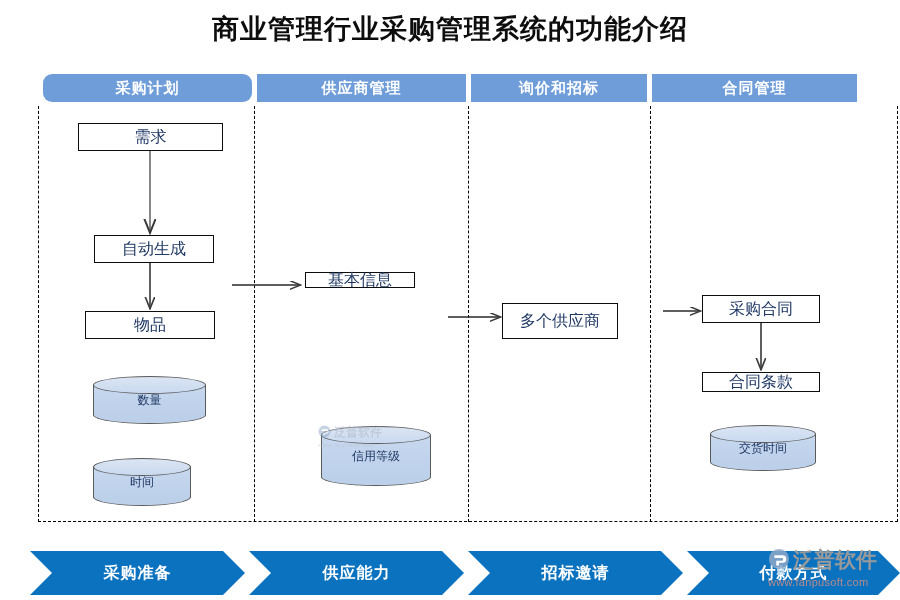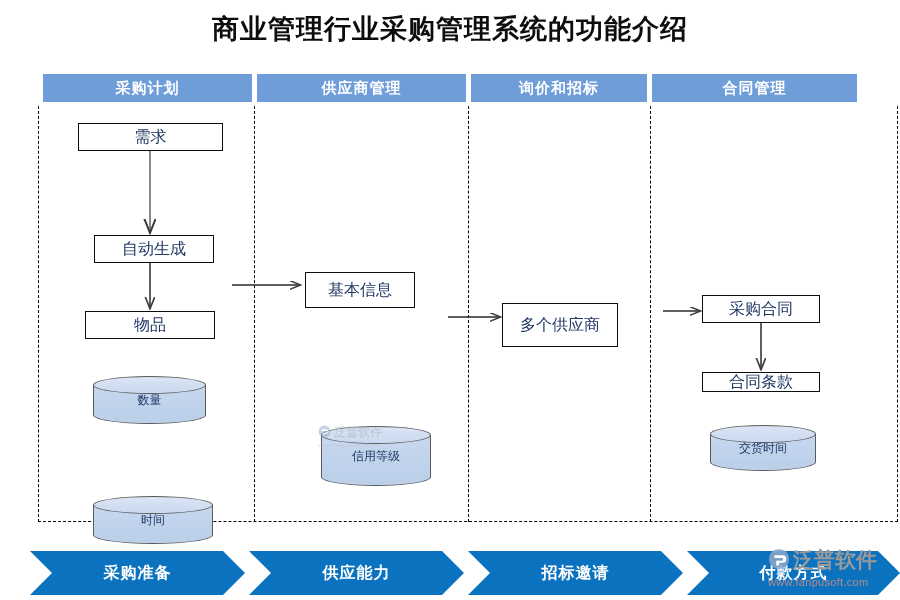--- a/index.html
+++ b/index.html
@@ -42,21 +42,21 @@
     background: #6f9dd9;
     color: #ffffff;
     font-size: 15px;
     font-weight: bold;
     display: flex;
     align-items: center;
     justify-content: center;
     letter-spacing: 1px;
     font-family: "Liberation Serif", "DejaVu Serif", serif;
   }
-  .ch0 { left: 43px;  width: 209px; }
+  .ch0 { left: 43px;  width: 209px; border-radius: 9px; }
   .ch1 { left: 257px; width: 209px; }
   .ch2 { left: 471px; width: 176px; }
   .ch3 { left: 652px; width: 205px; }
 
   
   .dashed-area {
     position: absolute;
     left: 38px;
     top: 106px;
     width: 860px;
@@ -251,49 +251,49 @@
 
   <div class="node" style="left:85px; top:311px; width:130px; height:28px;">物品</div>
 
   <div class="cyl" style="left:93px; top:376px; width:113px; height:48px;">
     <div class="body"></div>
     <div class="bot-ell"></div>
     <div class="top-ell"></div>
     <div class="label">数量</div>
   </div>
 
-  <div class="cyl" style="left:93px; top:458px; width:120px; height:48px;margin-top:38px;">
+  <div class="cyl" style="left:93px; top:458px; width:98px; height:48px;">
     <div class="body"></div>
     <div class="bot-ell"></div>
     <div class="top-ell"></div>
     <div class="label">时间</div>
   </div>
 
-  <div class="node" style="left:305px; top:272px; width:110px; height:36px;">基本信息</div>
+  <div class="node" style="left:305px; top:272px; width:110px; height:16px;">基本信息</div>
 
   <div class="cyl" style="left:305px; top:426px; width:110px; height:60px;margin-left:16px;">
     <div class="body"></div>
     <div class="bot-ell"></div>
     <div class="top-ell"></div>
     <div class="label">信用等级</div>
   </div>
 
   <div class="wm wm-mid">
     <div class="wm-text">
       <span class="wm-logo">
         <svg width="13" height="13" viewBox="0 0 24 24">
           <circle cx="12" cy="12" r="11" fill="#8fa8c8"></circle>
           <path d="M7 8h9a4 4 0 0 1 0 8h-4v3H9v-5h6a1.5 1.5 0 0 0 0-3H7z" fill="#ffffff"></path>
         </svg>
       </span><span>泛普软件</span>
     </div>
     <div class="wm-sub">www.fanpusoft.com</div>
   </div>
 
-  <div class="node" style="left:502px; top:303px; width:116px; height:44px;">多个供应商</div>
+  <div class="node" style="left:502px; top:303px; width:116px; height:36px;">多个供应商</div>
 
   <div class="node" style="left:702px; top:295px; width:118px; height:28px;">采购合同</div>
 
   <div class="node" style="left:702px; top:372px; width:118px; height:20px;">合同条款</div>
 
   <div class="cyl" style="left:710px; top:425px; width:106px; height:46px;">
     <div class="body"></div>
     <div class="bot-ell"></div>
     <div class="top-ell"></div>
     <div class="label">交货时间</div>

